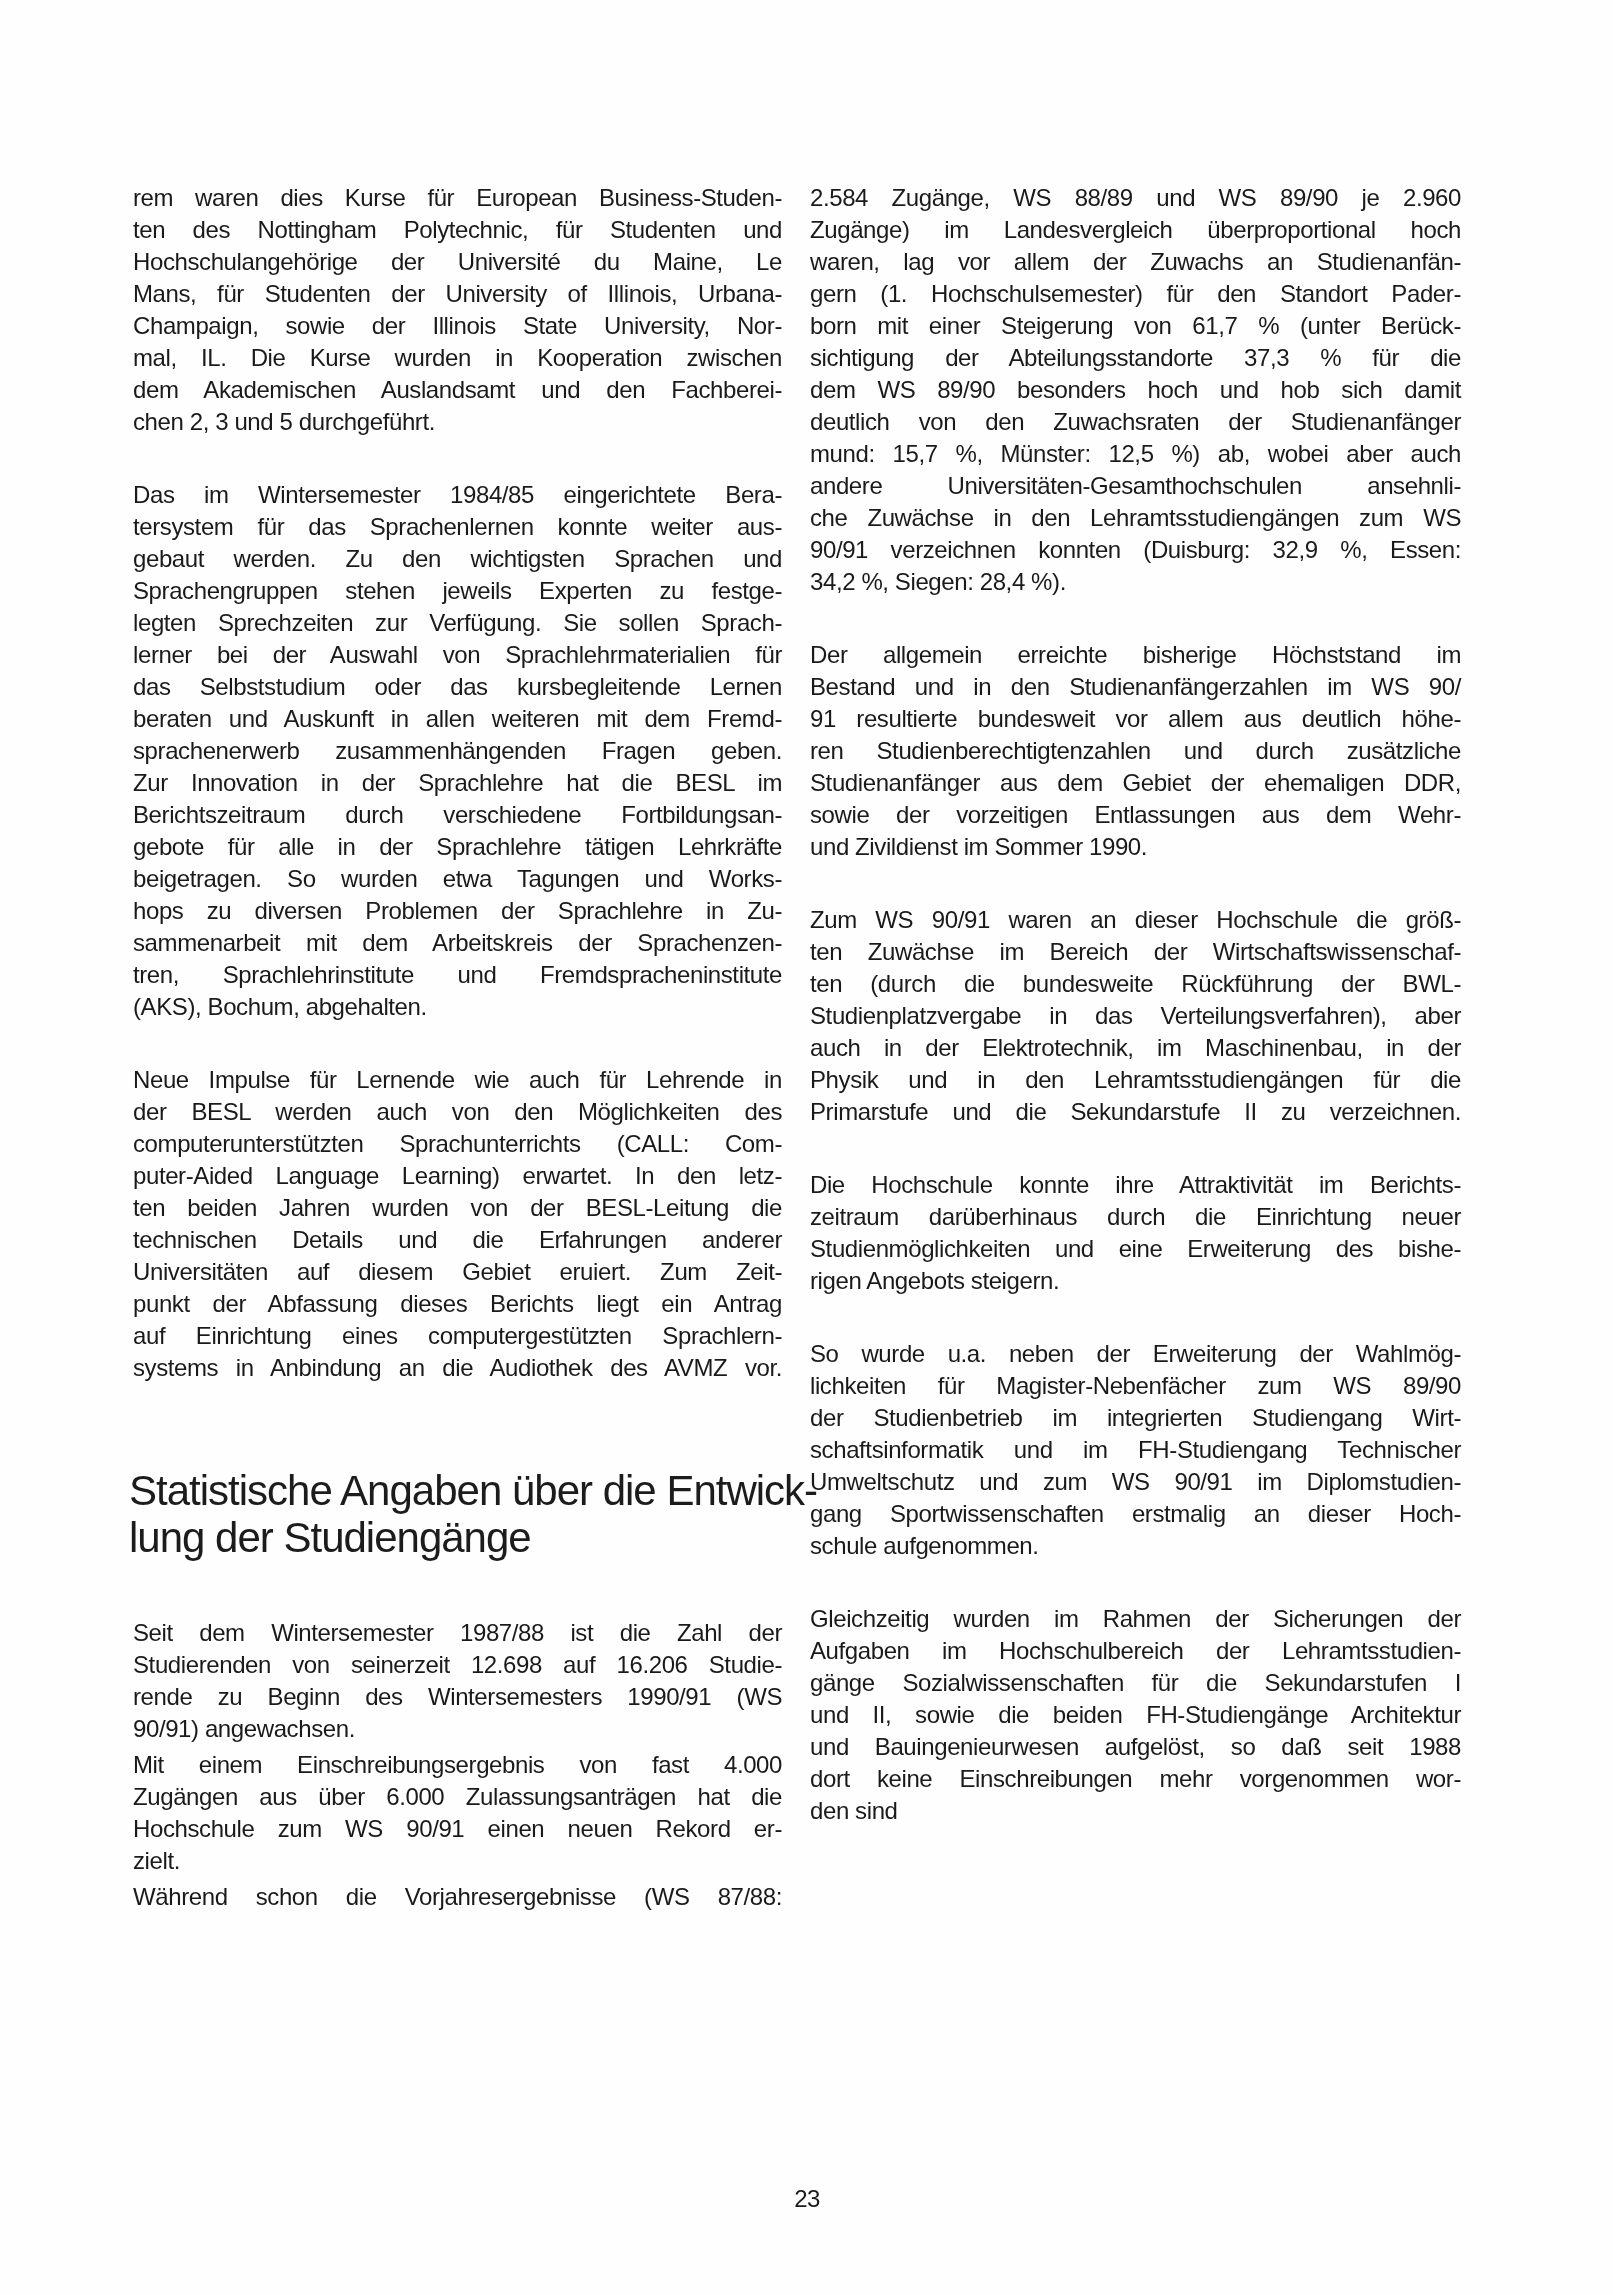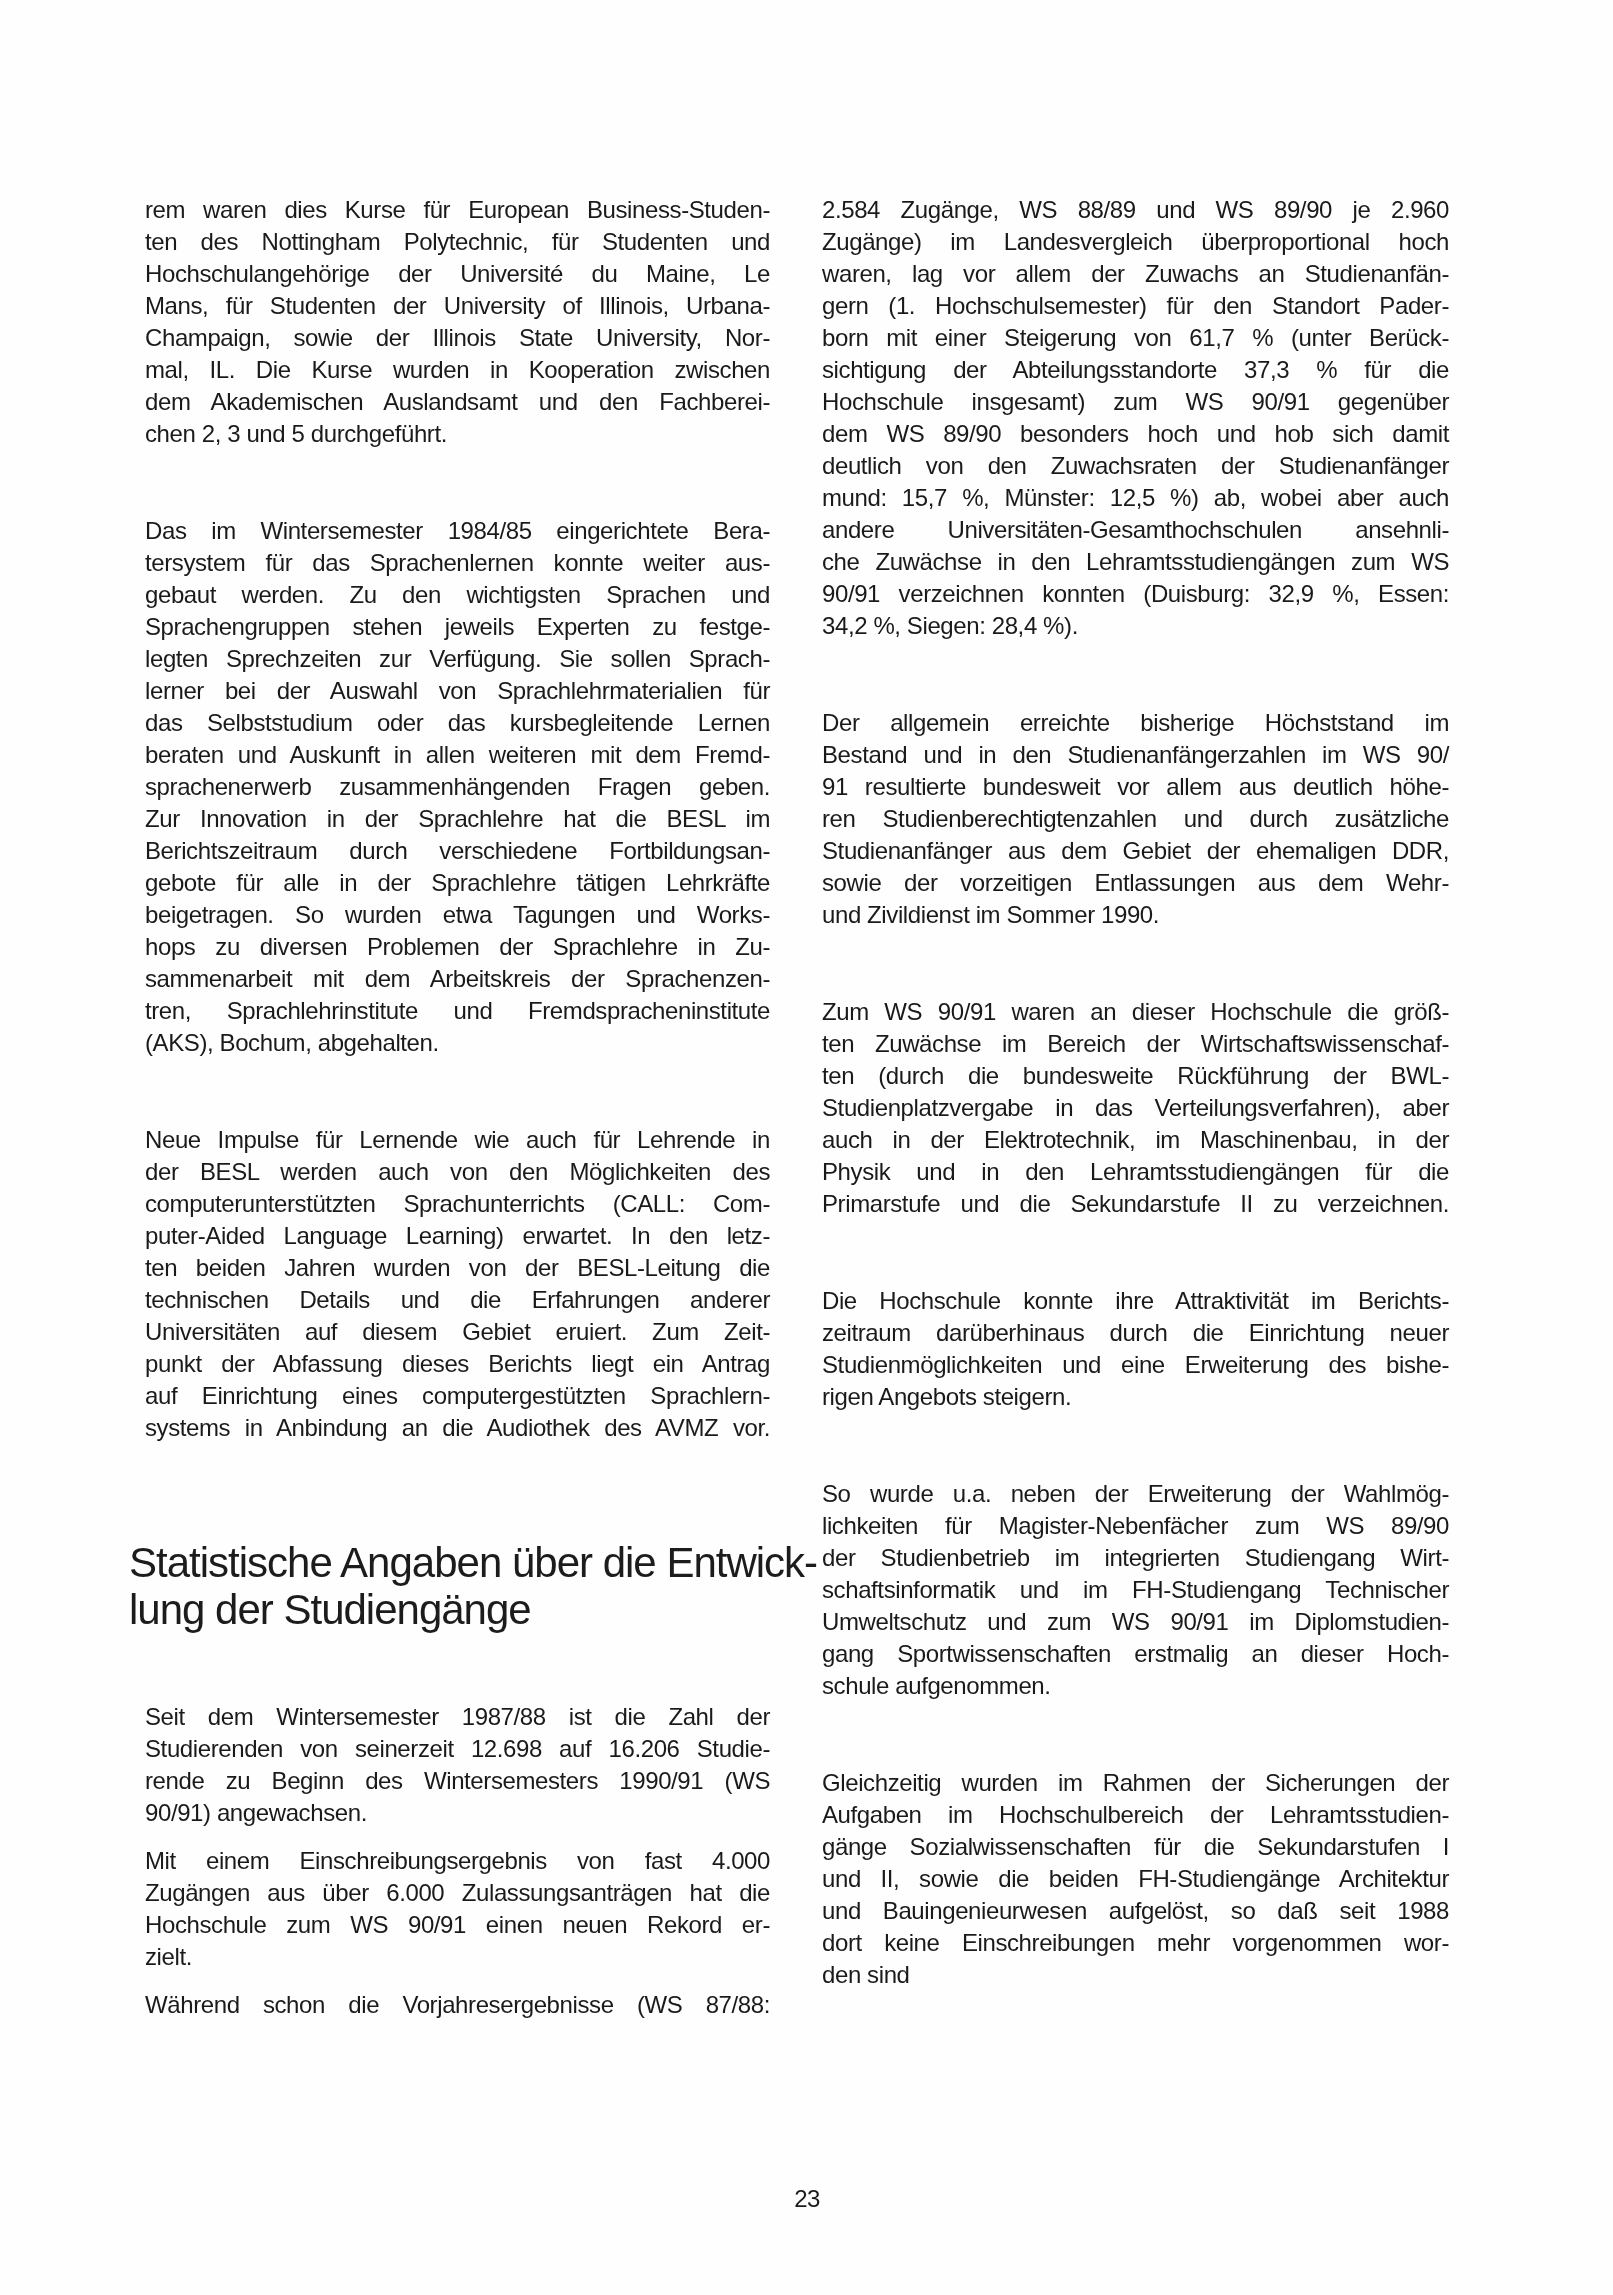--- a/index.html
+++ b/index.html
@@ -7,21 +7,21 @@
     width: 1614px; height: 2295px;
     background: #fefefe;
     position: relative;
     overflow: hidden;
     font-family: "Liberation Sans", sans-serif;
     color: #1a1a1a;
   }
   .col { position: absolute; top: 178px; }
   #col-left { left: 129px; width: 657px; }
   #col-right { left: 806px; width: 659px; }
-  .para { margin: 16px; }
+  .para { margin: 4px; }
   .line {
     display: block;
     font-size: 24px;
     line-height: 32px;
     height: 32px;
     white-space: nowrap;
     text-align: justify;
     text-align-last: justify;
     letter-spacing: -0.4px;
   }
@@ -128,21 +128,20 @@
 
 <div id="col-right" class="col">
 
   <div class="para">
     <span class="line">2.584 Zugänge, WS 88/89 und WS 89/90 je 2.960</span>
     <span class="line">Zugänge) im Landesvergleich überproportional hoch</span>
     <span class="line">waren, lag vor allem der Zuwachs an Studienanfän-</span>
     <span class="line">gern (1. Hochschulsemester) für den Standort Pader-</span>
     <span class="line">born mit einer Steigerung von 61,7 % (unter Berück-</span>
     <span class="line">sichtigung der Abteilungsstandorte 37,3 % für die</span>
-    <span class="line">Hochschule insgesamt) zum WS 90/91 gegenüber</span>
     <span class="line">dem WS 89/90 besonders hoch und hob sich damit</span>
     <span class="line">deutlich von den Zuwachsraten der Studienanfänger</span>
     <span class="line">mund: 15,7 %, Münster: 12,5 %) ab, wobei aber auch</span>
     <span class="line">andere Universitäten-Gesamthochschulen ansehnli-</span>
     <span class="line">che Zuwächse in den Lehramtsstudiengängen zum WS</span>
     <span class="line">90/91 verzeichnen konnten (Duisburg: 32,9 %, Essen:</span>
     <span class="line last">34,2 %, Siegen: 28,4 %).</span>
   </div>
 
   <div class="gap"></div>

